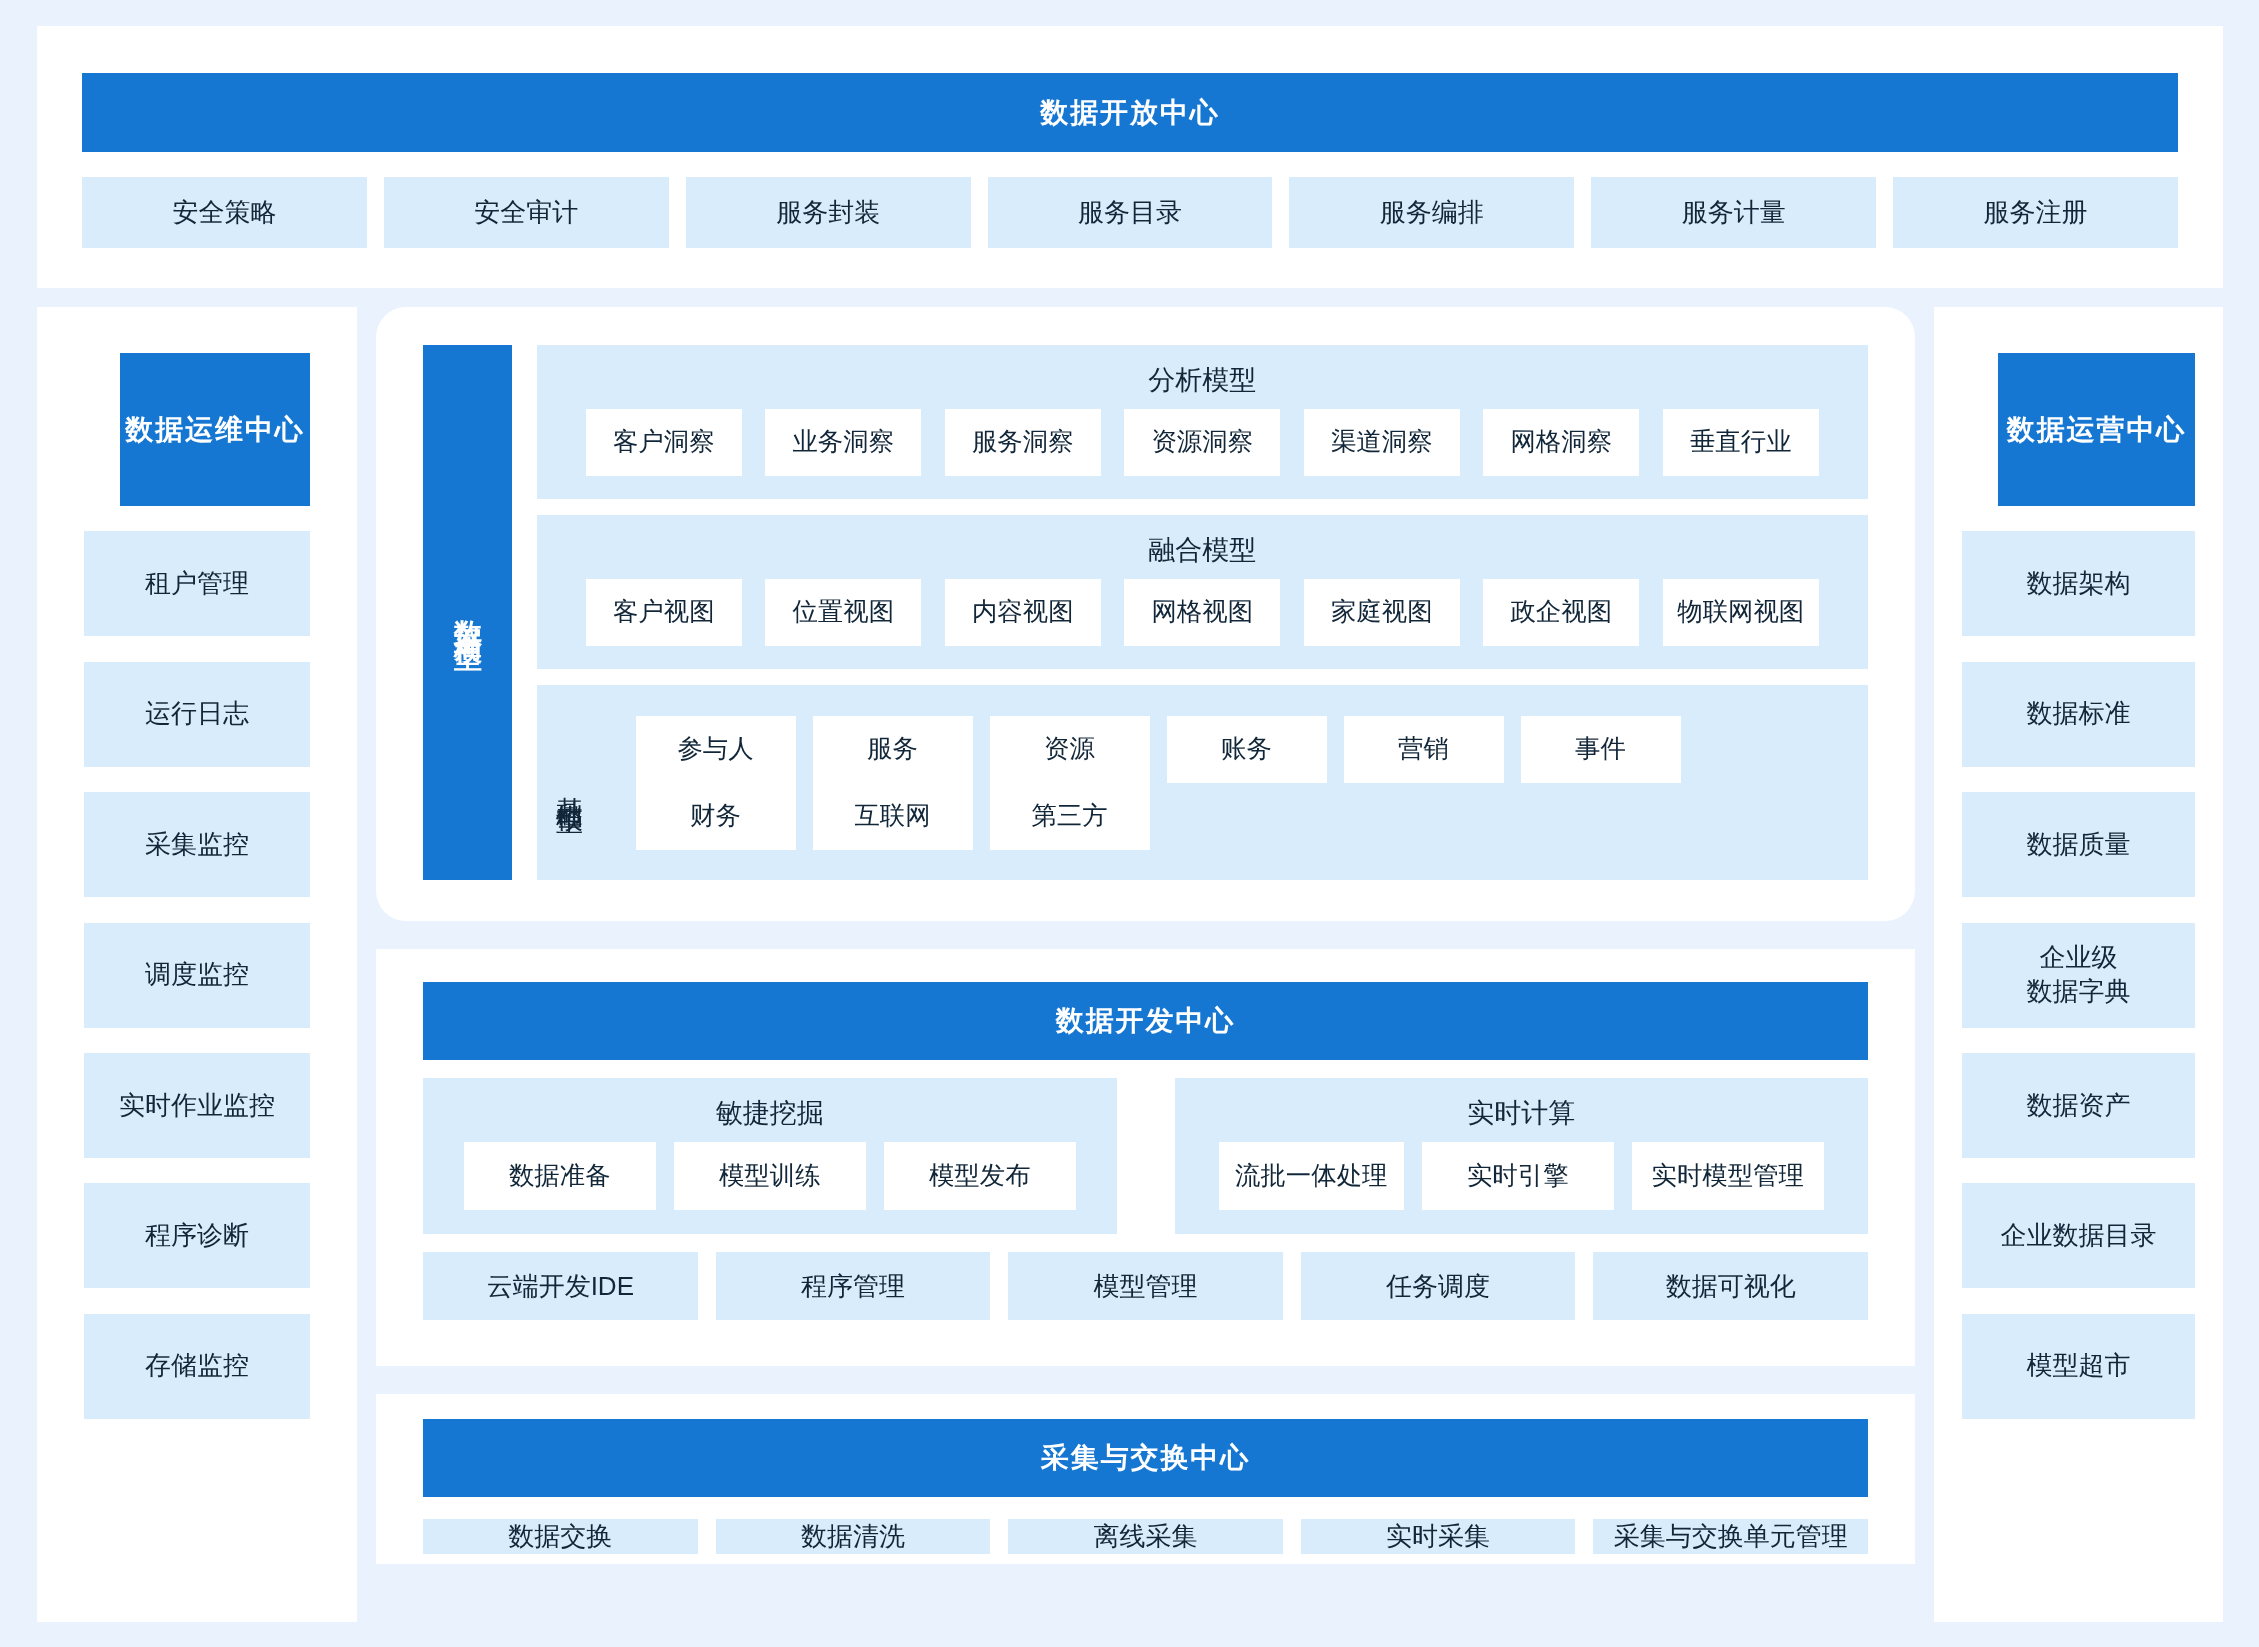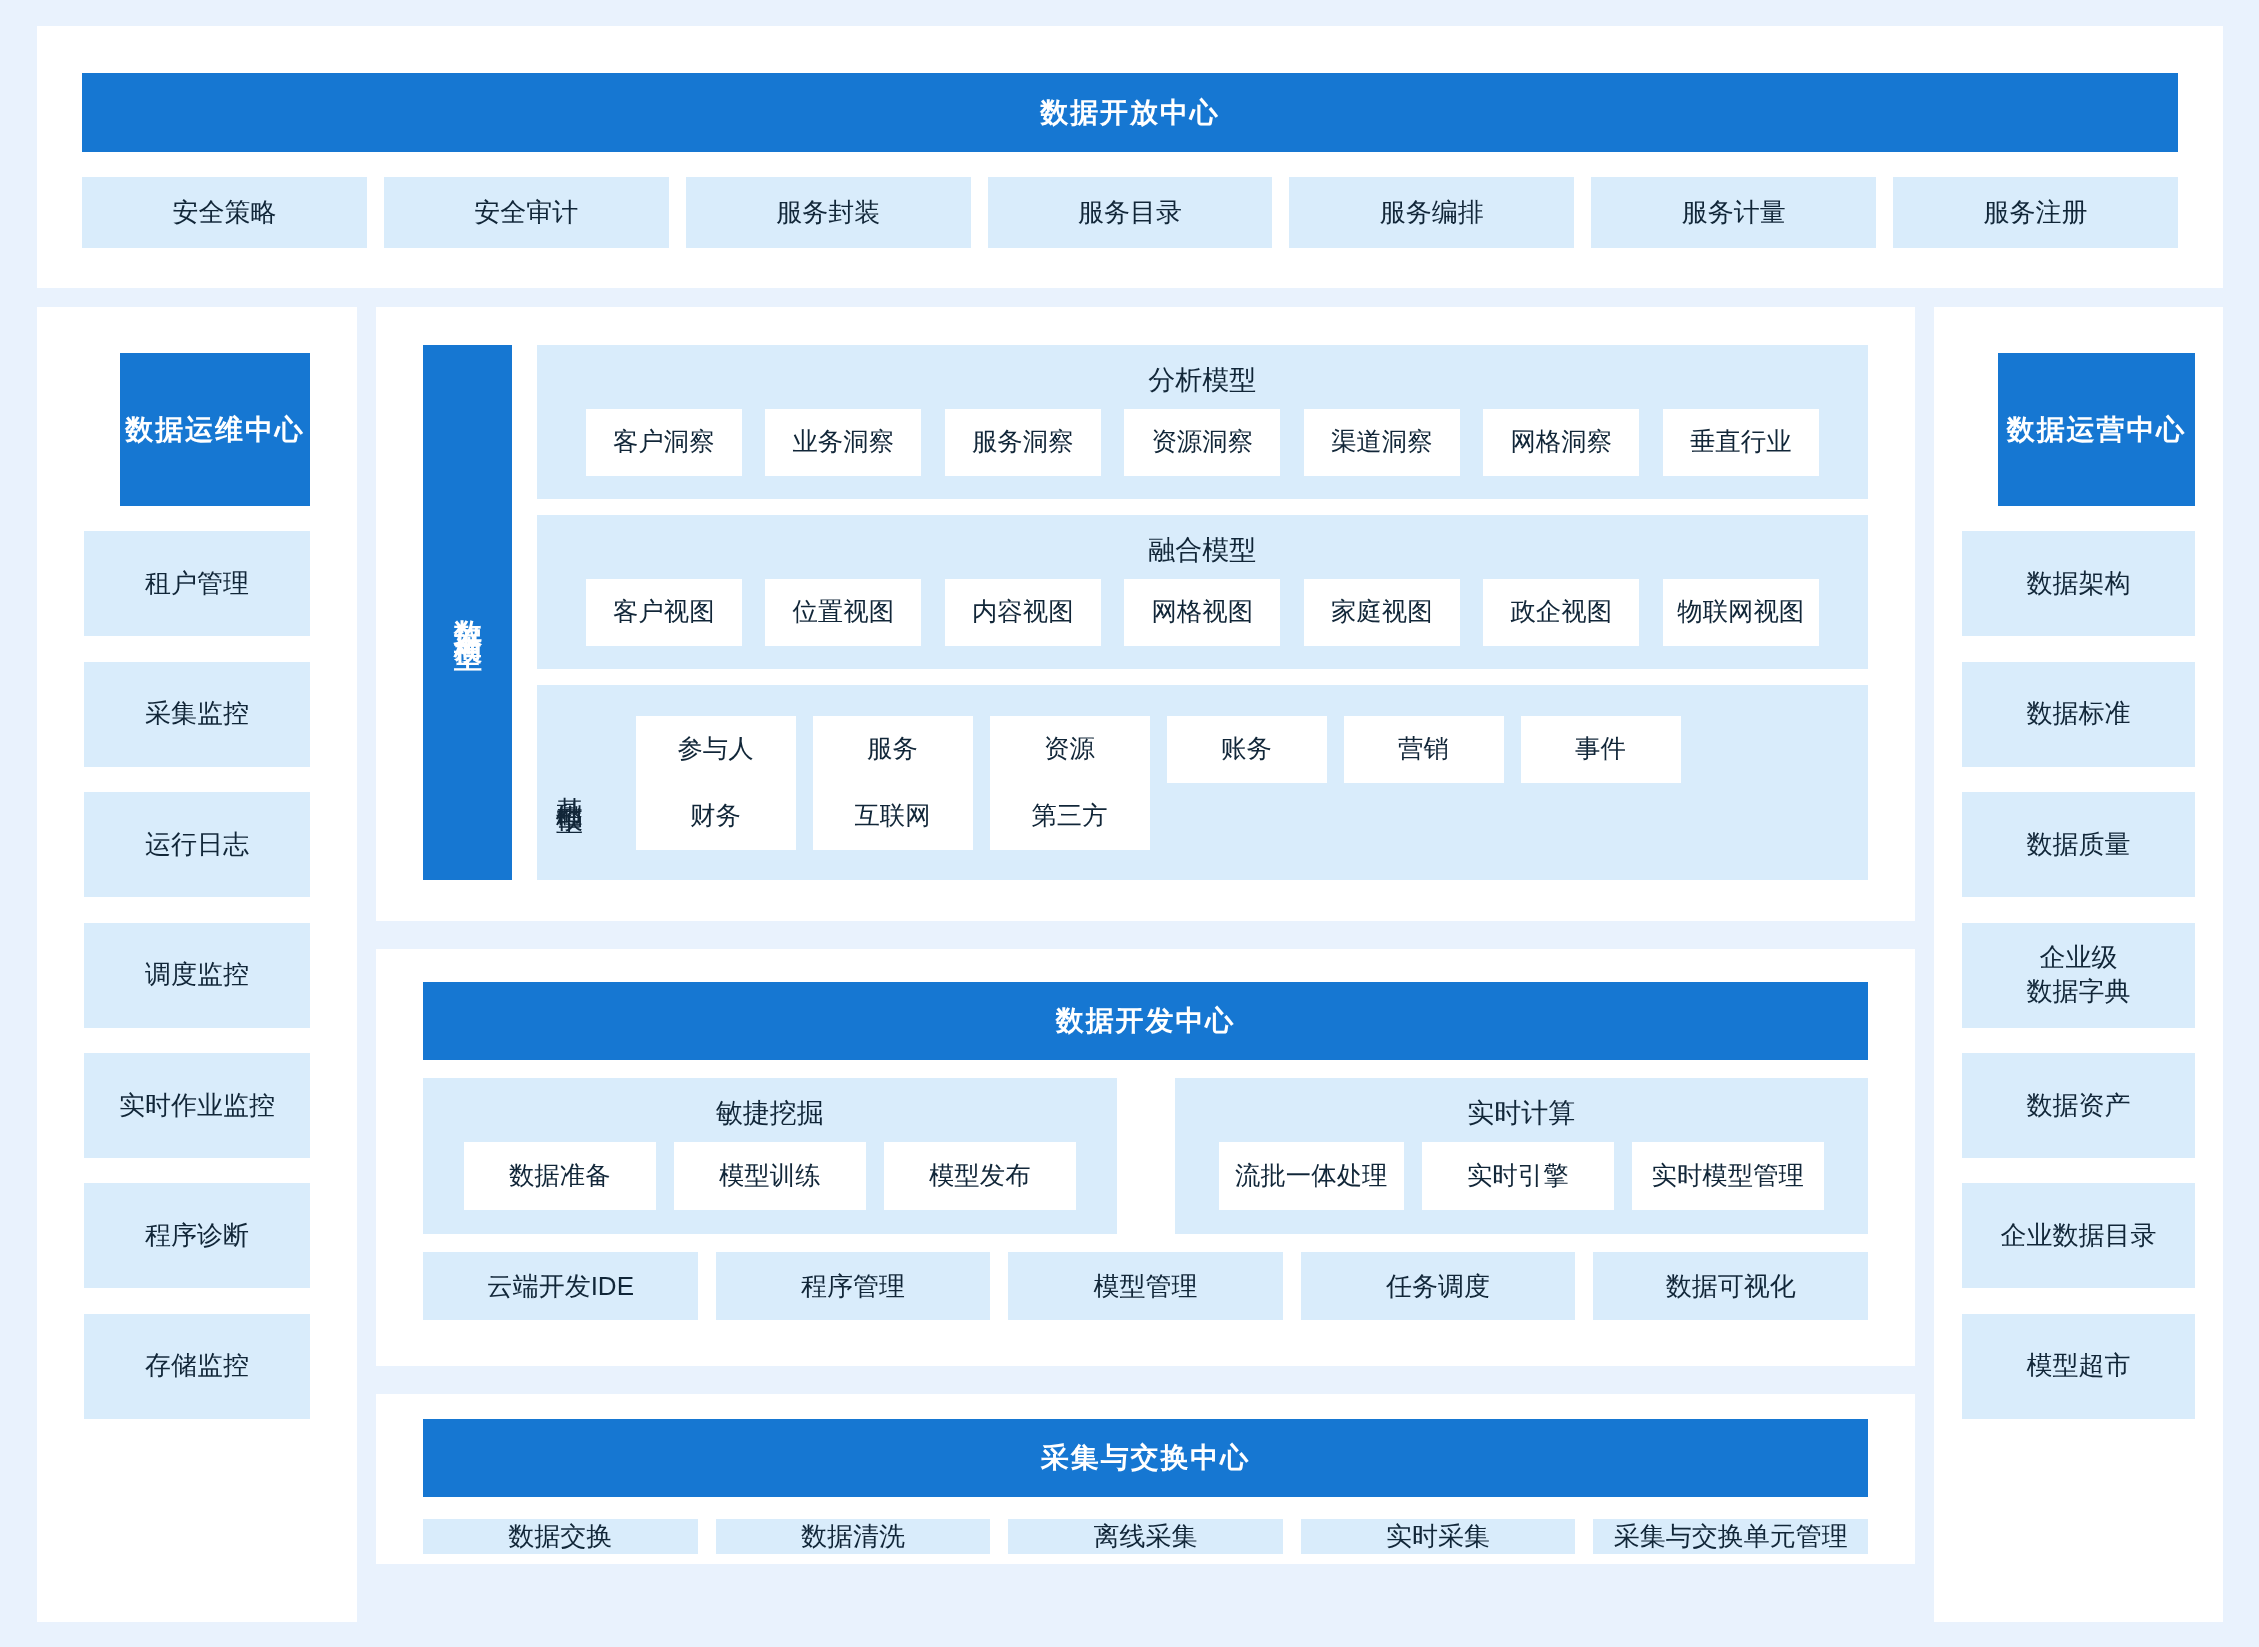--- a/index.html
+++ b/index.html
@@ -38,21 +38,21 @@
 
   .side-card{display:flex;flex-direction:column;gap:25.4px;flex:none;}
   .side-left{width:320px;padding:46px 47px;}
   .side-right{width:289px;padding:46px 28px;}
   .side-banner{height:153px;font-size:28px;margin-left:36px;}
   .side-item{height:105px;flex:none;white-space:pre-line;line-height:1.3;}
 
   .mid-col{flex:1;display:flex;flex-direction:column;gap:28px;min-width:0;}
 
   
-  .model-card{height:614px;padding:38px 47px 41px;display:flex;gap:24.5px;}
+  .model-card{height:614px;padding:38px 47px 41px;display:flex;gap:24.5px;border-radius:30px;}
   .model-bar{width:89px;flex:none;}
   .vertical{writing-mode:vertical-rl;text-orientation:upright;letter-spacing:7.5px;}
   .model-content{flex:1;display:flex;flex-direction:column;gap:16px;min-width:0;}
   .model-section{height:154px;background:var(--pill);display:flex;flex-direction:column;
                  padding:13px 0 23.5px;box-sizing:border-box;gap:7.5px;flex:none;}
   .section-title{height:43px;display:flex;align-items:center;justify-content:center;
                  font-size:27px;font-weight:500;}
   .section-row{display:flex;justify-content:center;gap:23.5px;}
   .base-section{flex:1;background:var(--pill);display:flex;align-items:center;
                 padding-left:15px;box-sizing:border-box;}
@@ -99,22 +99,22 @@
     </div>
   </div>
 
   <div class="main-row">
 
     <div class="card side-card side-left">
       <div class="banner side-banner">
         <span>数据运维中心</span>
       </div>
       <div class="pill side-item">租户管理</div>
+      <div class="pill side-item">运行日志</div>
       <div class="pill side-item">采集监控</div>
-      <div class="pill side-item">运行日志</div>
       <div class="pill side-item">调度监控</div>
       <div class="pill side-item">实时作业监控</div>
       <div class="pill side-item">程序诊断</div>
       <div class="pill side-item">存储监控</div>
     </div>
 
     <div class="mid-col">
 
       <div class="card model-card">
         <div class="banner model-bar">

